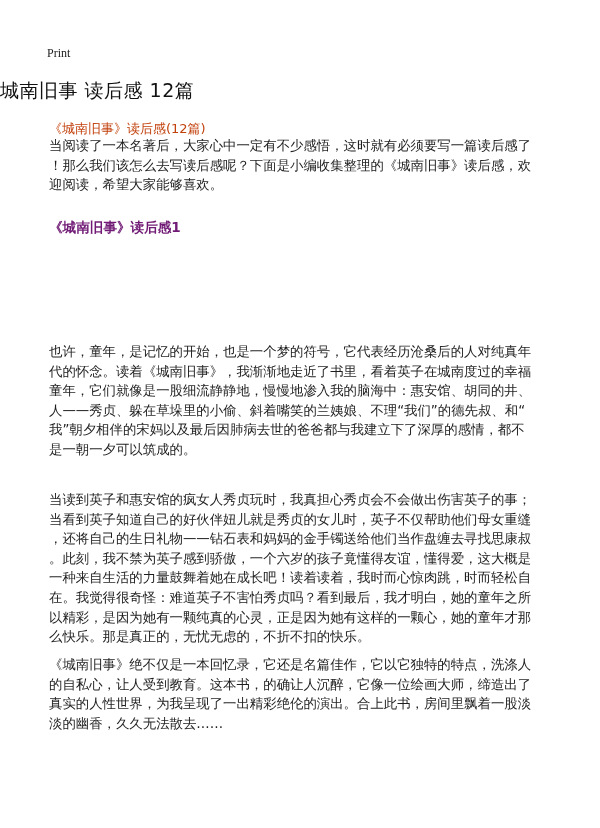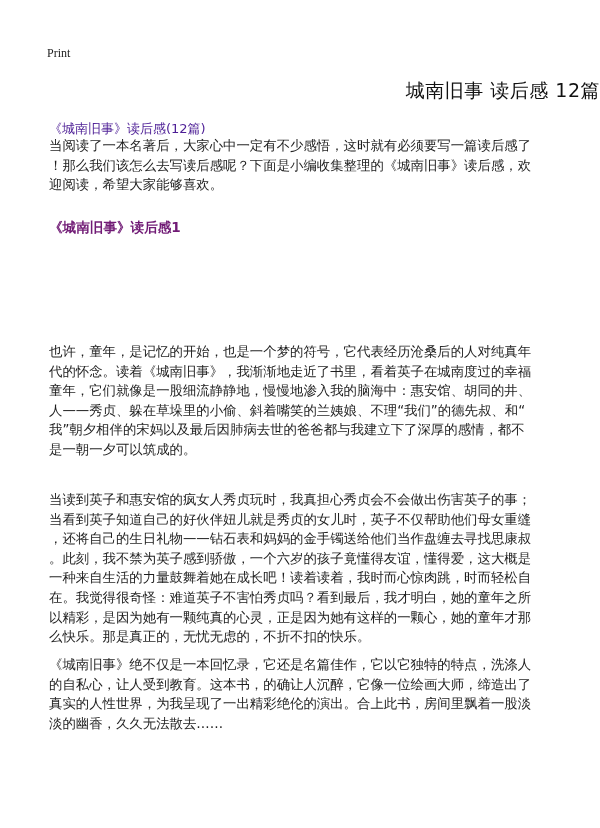--- a/index.html
+++ b/index.html
@@ -27,31 +27,31 @@
     font-family: "Liberation Serif", "DejaVu Serif", serif;
     font-size: 12px;
     color: #222;
     text-align: center;
   }
   .doc-title {
     position: absolute;
     left: 0;
     width: 600px;
     top: 78px;
-    text-align: right;
+    text-align: left;
     font-size: 19px;
     letter-spacing: 0.5px;
     color: #111;
   }
   .doc-subtitle {
     position: absolute;
     left: 49px;
     top: 120px;
     font-size: 13px;
-    color: #4c1d95;
+    color: #c2410c;
   }
   .block {
     position: absolute;
     left: 49px;
     width: 510px;
     font-size: 13.4px;
     line-height: 19.6px;
     color: #1e1e1e;
   }
   .block .line {

